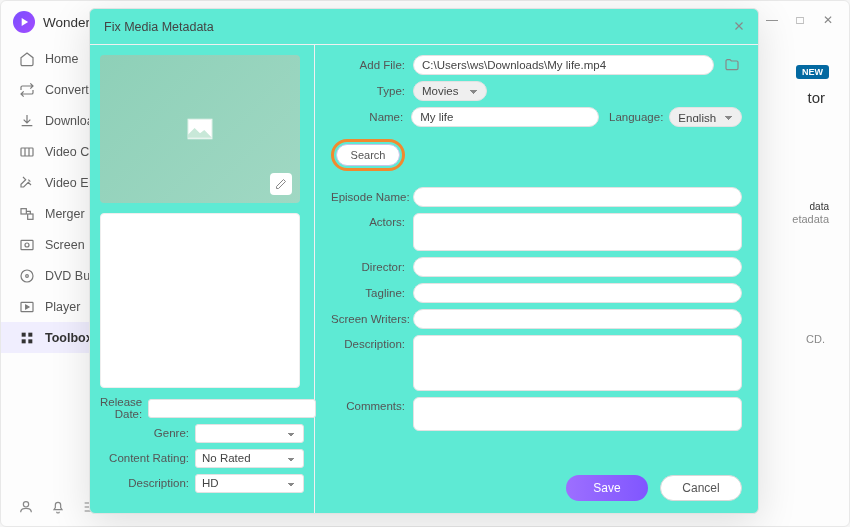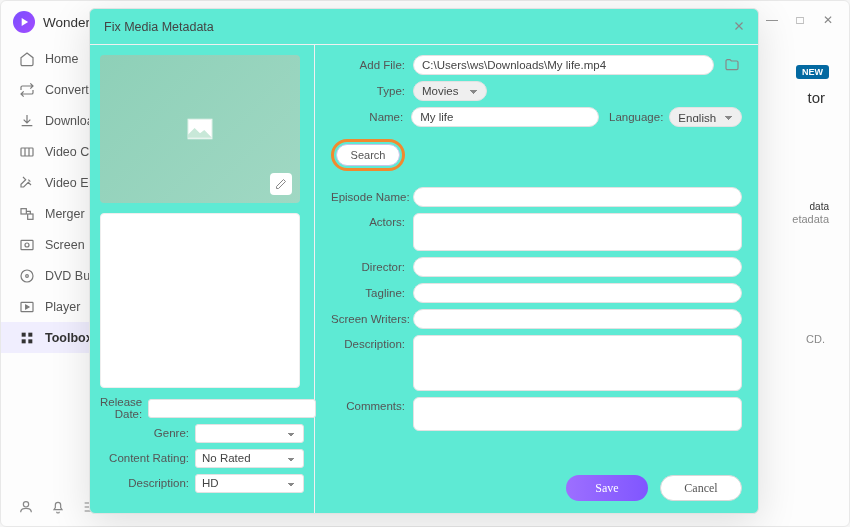--- a/index.html
+++ b/index.html
@@ -55,21 +55,21 @@
 .lang-label { font-size: 11.5px; color: #555; margin-left: 10px; margin-right: 6px; }
 .lang-select { width: 74px; height: 20px; border: 1px solid #e2e2e2; border-radius: 10px; font-size: 11.5px; padding: 4px 8px; color: #444; }
 .type-select { width: 74px; height: 20px; border: 1px solid #e2e2e2; border-radius: 10px; font-size: 11.5px; padding: 0 8px; color: #444; }
 .name-input { width: 192px; height: 20px; border: 1px solid #e2e2e2; border-radius: 10px; font-size: 11.5px; padding: 0 8px; color: #444; }
 
 .search-wrap { margin: 6px 0 16px 0; padding-left: 0; }
 .search-btn { width: 64px; height: 22px; border: 1px solid #c8c4e8; border-radius: 11px; background: #fff; font-size: 11px; color: #555; }
 .search-highlight { display: inline-block; border: 3px solid #f2892e; border-radius: 16px; padding: 2px; }
 
 .actions { display: flex; justify-content: flex-end; gap: 12px; margin-top: auto; padding-top: 10px; }
-.btn { width: 82px; height: 26px; border-radius: 13px; font-size: 12px; border: none; font-family: Liberation Serif, serif; }
+.btn { width: 82px; height: 26px; border-radius: 13px; font-size: 12px; border: none; }
 .btn-save { background: linear-gradient(90deg, #9d6fff, #8056ff); color: #fff; }
 .btn-cancel { background: #fff; border: 1px solid #d8d8d8; color: #555; }
 
 input, select, textarea { outline: none; font-family: inherit; }
 </style>
 </head>
 <body>
 
 <div class="main-window">
   <div class="titlebar">

